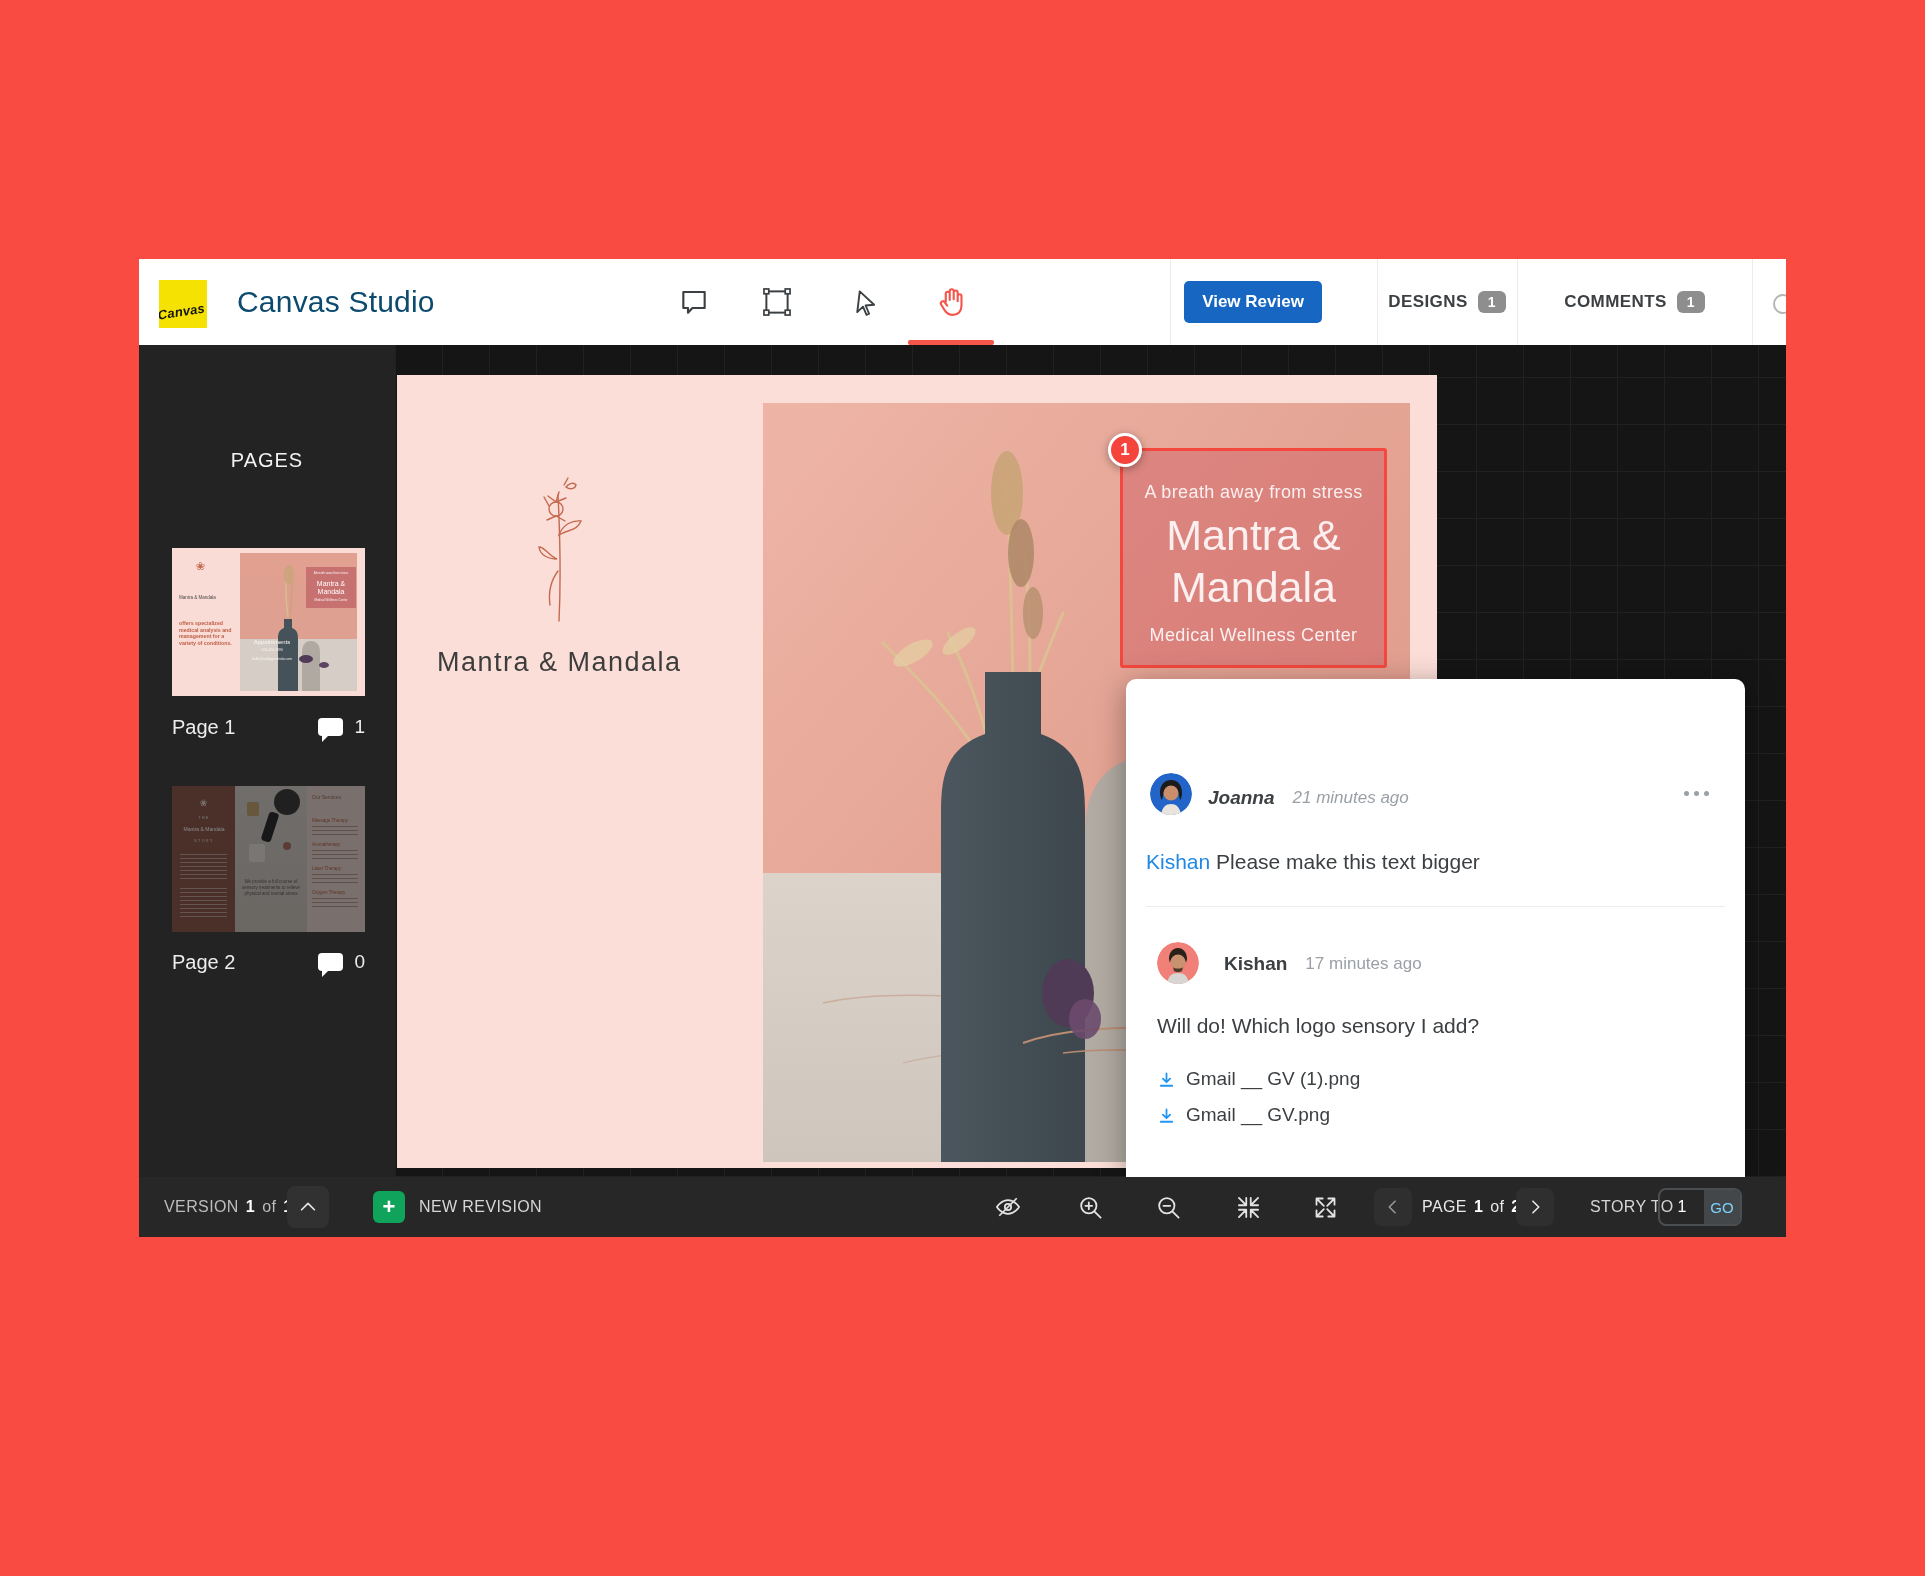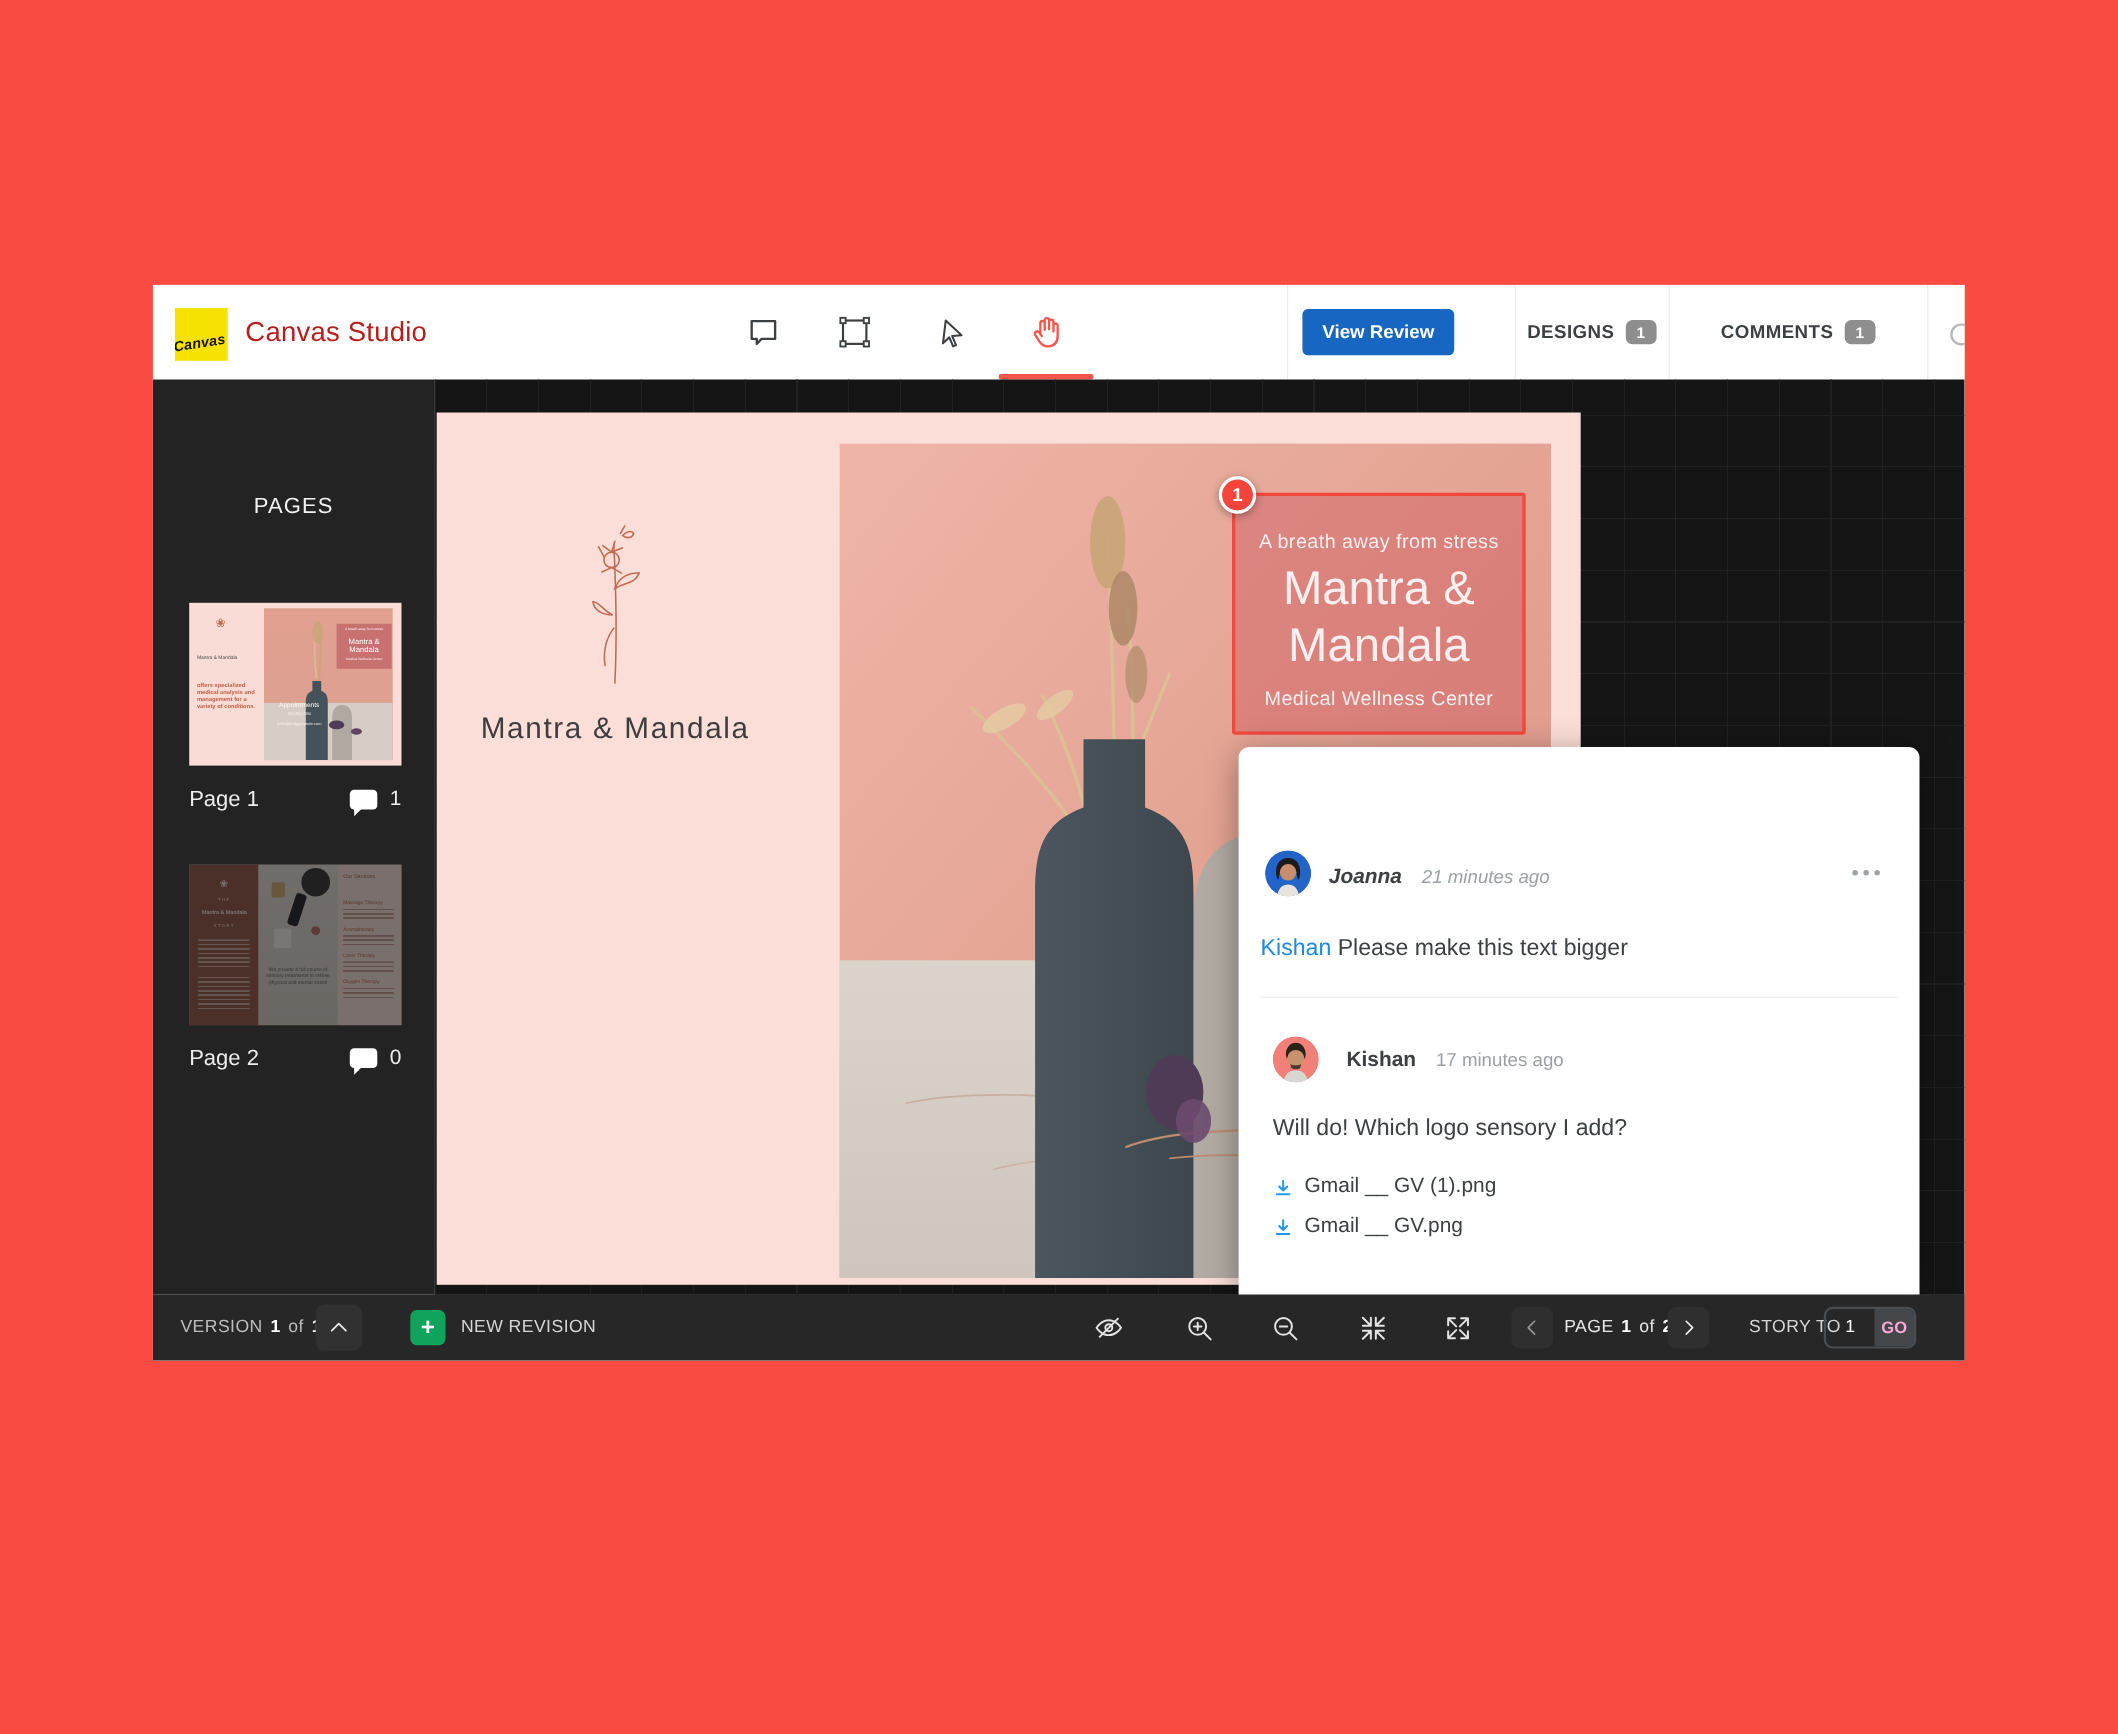--- a/index.html
+++ b/index.html
@@ -9,21 +9,21 @@
     font-family:"Liberation Sans","DejaVu Sans",sans-serif;
     -webkit-font-smoothing:antialiased;
   }
   .abs{position:absolute;}
   
   #window{position:absolute;left:139px;top:259px;width:1647px;height:978px;background:#fff;overflow:hidden;}
   
   #topbar{position:absolute;left:0;top:0;width:1647px;height:86px;background:#fff;}
   .logo{left:20px;top:21px;width:48px;height:48px;background:#F5E203;display:flex;align-items:flex-end;justify-content:center;overflow:hidden;}
   .logo span{font-size:13px;font-weight:700;font-style:italic;color:#141414;transform:rotate(-9deg) translateY(-9px);letter-spacing:.2px;}
-  .app-title{left:84px;top:0;height:86px;display:flex;align-items:center;font-size:25px;color:#b91c1c;font-weight:500;letter-spacing:.2px;}
+  .app-title{left:98px;top:0;height:86px;display:flex;align-items:center;font-size:30px;color:#0c4a6e;font-weight:500;letter-spacing:.2px;}
   .toolbtn{top:21px;width:44px;height:44px;display:flex;align-items:center;justify-content:center;cursor:pointer;}
   .tool-underline{left:769px;top:81px;width:86px;height:5px;background:#F4564B;border-radius:2px;}
   .tb-divider{top:0;width:1px;height:86px;background:#ECECEC;}
   .view-review{left:1045px;top:22px;width:138px;height:42px;background:#1766C2;border-radius:5px;color:#fff;
     display:flex;align-items:center;justify-content:center;font-size:17px;font-weight:700;cursor:pointer;}
   .tab{top:0;height:86px;display:flex;align-items:center;justify-content:center;gap:10px;cursor:pointer;}
   .tab .lbl{font-size:17px;color:#3C4043;font-weight:600;letter-spacing:.4px;}
   .badge{min-width:22px;height:22px;background:#8E8E8E;border-radius:6px;color:#fff;font-size:14px;font-weight:700;
     display:flex;align-items:center;justify-content:center;padding:0 3px;}
   .search-stub{left:1634px;top:35px;width:16px;height:16px;border:2px solid #B5B5B5;border-radius:50%;}
@@ -79,21 +79,21 @@
   #bottombar{position:absolute;left:0;top:918px;width:1803px;height:60px;background:#272727;}
   .bb-text{height:60px;display:flex;align-items:center;gap:7px;font-size:16px;color:#BDBDBD;letter-spacing:.4px;}
   .bb-text b{color:#fff;font-weight:700;}
   .bb-btn{display:flex;align-items:center;justify-content:center;cursor:pointer;border-radius:8px;}
   .chevup{left:148px;top:9px;width:42px;height:42px;background:#313131;}
   .plusbtn{left:234px;top:14px;width:32px;height:32px;background:#10A35C;border-radius:6px;color:#fff;font-size:22px;font-weight:700;}
   .bb-ico{top:13px;width:34px;height:34px;display:flex;align-items:center;justify-content:center;cursor:pointer;color:#E3E3E3;}
   .navbtn{top:11px;width:38px;height:38px;background:#2F2F2F;}
   .jump{left:1519px;top:11px;width:84px;height:38px;border:2px solid #4B4E50;border-radius:8px;box-sizing:border-box;display:flex;overflow:hidden;}
   .jump .val{width:44px;display:flex;align-items:center;justify-content:center;color:#fff;font-size:16px;}
-  .jump .go{flex:1;background:#43474A;display:flex;align-items:center;justify-content:center;color:#f9a8d4;font-size:15px;font-weight:700;cursor:pointer;}
+  .jump .go{flex:1;background:#43474A;display:flex;align-items:center;justify-content:center;color:#7dd3fc;font-size:15px;font-weight:400;cursor:pointer;}
   
   .t-scale{transform:scale(.5);transform-origin:0 0;width:200%;}
   .mini1{background:#F8DCD5;}
   .mini-photo{position:absolute;left:68px;top:5px;width:117px;height:138px;background:linear-gradient(#E2A090,#DDA091 60%);overflow:hidden;}
   .mini-table{position:absolute;left:0;bottom:0;width:117px;height:52px;background:#D6CEC6;}
   .mini-ov{position:absolute;left:66px;top:14px;width:50px;height:41px;background:rgba(197,108,110,.9);color:#fff;text-align:center;}
   .dim{filter:brightness(.52) saturate(.85);}
   .blob{background:repeating-linear-gradient(to bottom,rgba(255,255,255,.45) 0 1.5px,transparent 1.5px 4px);}
   .blob2{background:repeating-linear-gradient(to bottom,rgba(150,90,75,.5) 0 1.5px,transparent 1.5px 4px);}
   svg{display:block;}

